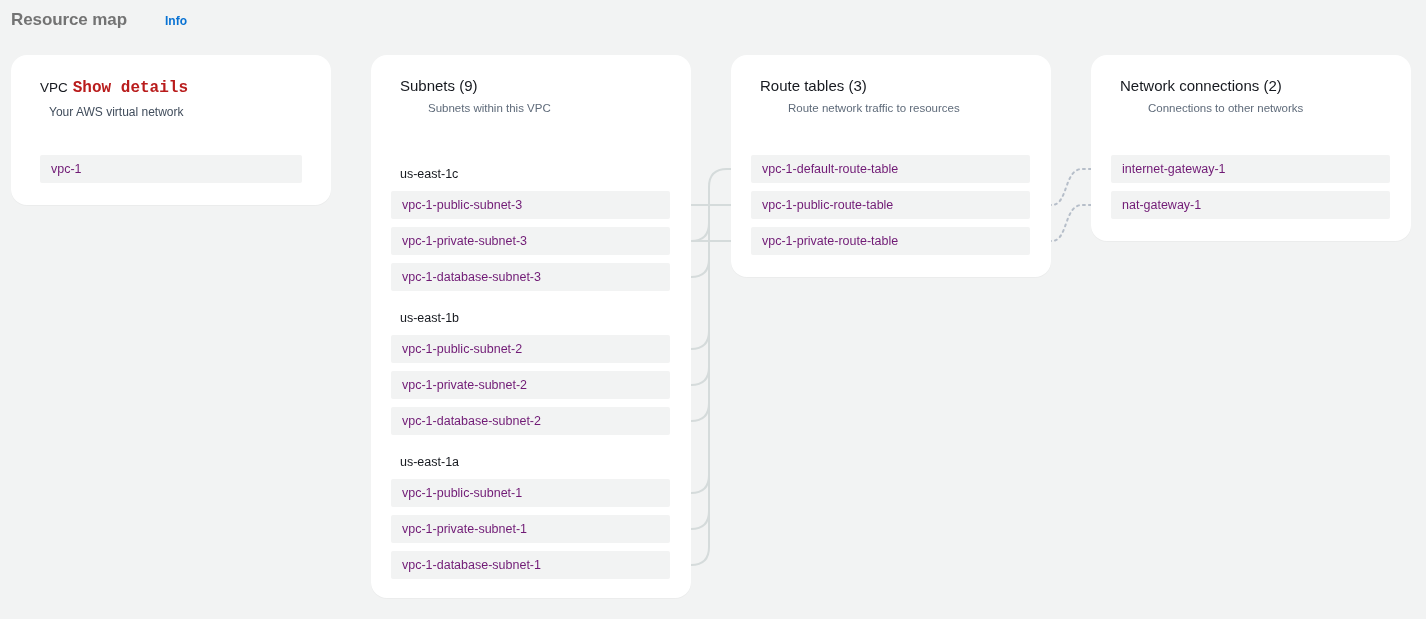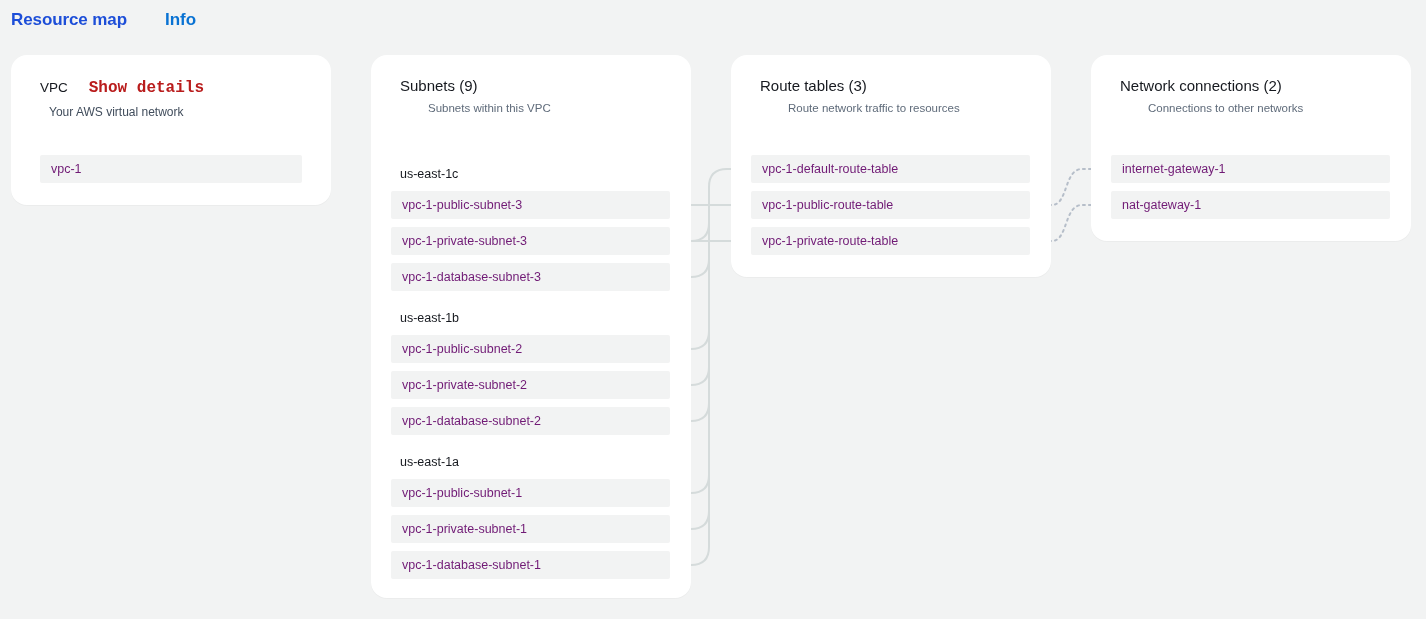--- a/index.html
+++ b/index.html
@@ -12,25 +12,25 @@
     overflow: hidden;
   }
   #root { position: relative; width: 1426px; height: 619px; }
 
   
   .page-header {
     position: absolute; left: 11px; top: 9px;
     display: flex; align-items: baseline; gap: 10px;
   }
   .page-title {
-    font-size: 17px; font-weight: bold; color: #1d4ed8;
+    font-size: 17px; font-weight: bold; color: #737373;
     letter-spacing: -0.1px; line-height: 22px;
   }
   .info-link {
-    font-size: 17px; font-weight: bold; color: #0972d3;
+    font-size: 12px; font-weight: bold; color: #0972d3;
     line-height: 16px; cursor: pointer; text-decoration: none; padding-left: 28px;
   }
 
   
   .card {
     position: absolute;
     background: #ffffff;
     border-radius: 16px;
     box-shadow: 0 1px 1px rgba(0,0,0,0.03);
   }
@@ -38,21 +38,21 @@
   .card-title {
     font-size: 15px; font-weight: normal; color: #16191f;
     line-height: 20px; white-space: nowrap;
   }
   .card-sub {
     font-size: 11.5px; color: #5f6b7a;
     line-height: 16px; margin-top: 4px; white-space: nowrap; margin-left: 28px;
   }
 
   
-  .vpc-head-row { display: flex; align-items: baseline; gap: 21px; }
+  .vpc-head-row { display: flex; align-items: baseline; gap: 5px; }
   .vpc-label { font-size: 13.5px; color: #16191f; line-height: 18px; }
   .show-details {
     font-size: 16px; font-weight: bold; color: #b91c1c;
     line-height: 16px; cursor: pointer; white-space: nowrap; font-family: Liberation Mono, monospace;
   }
   .vpc-desc {
     font-size: 12px; color: #414d5c; line-height: 16px;
     margin-top: 7px; margin-left: 9px; white-space: nowrap;
   }
 

